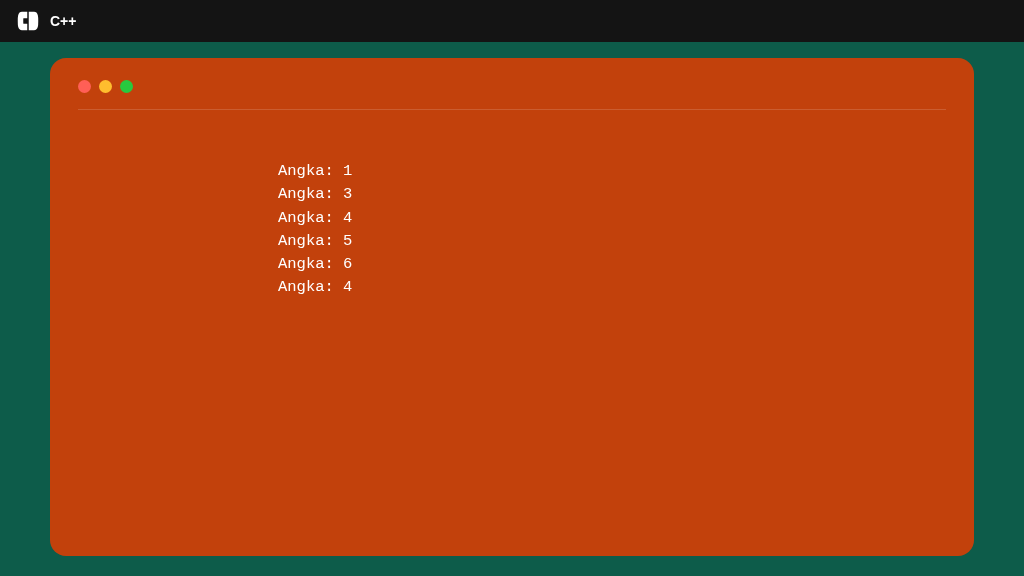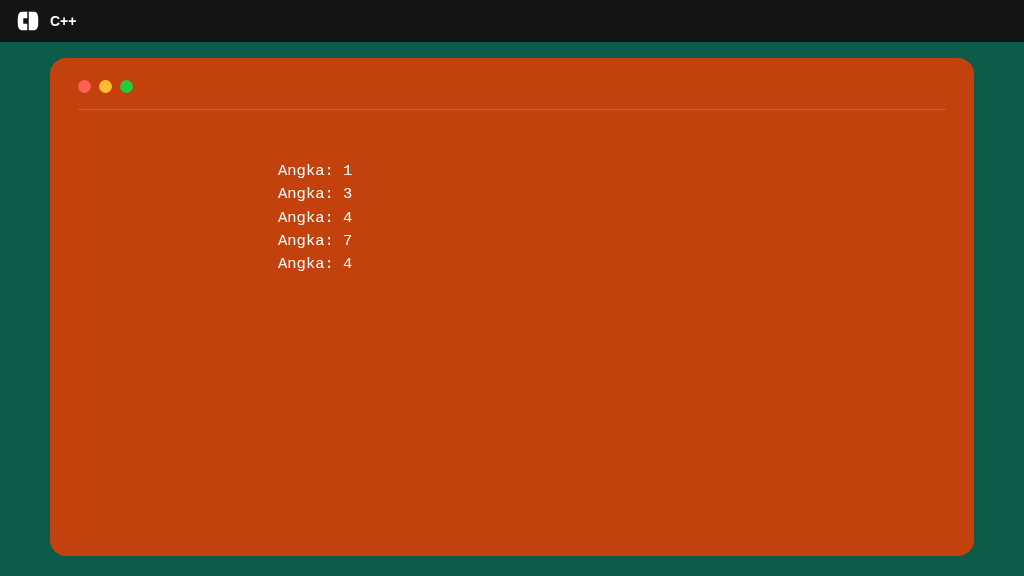--- a/index.html
+++ b/index.html
@@ -91,17 +91,18 @@
     <div class="window-controls">
       <div class="dot dot-red"></div>
       <div class="dot dot-yellow"></div>
       <div class="dot dot-green"></div>
     </div>
     <div class="divider"></div>
     <div class="output">
       <div class="output-line">Angka: 1</div>
       <div class="output-line">Angka: 3</div>
       <div class="output-line">Angka: 4</div>
-      <div class="output-line">Angka: 7</div>
+      <div class="output-line">Angka: 5</div>
+      <div class="output-line">Angka: 6</div>
       <div class="output-line">Angka: 4</div>
     </div>
   </div>
 </div>
 
 </body></html>

